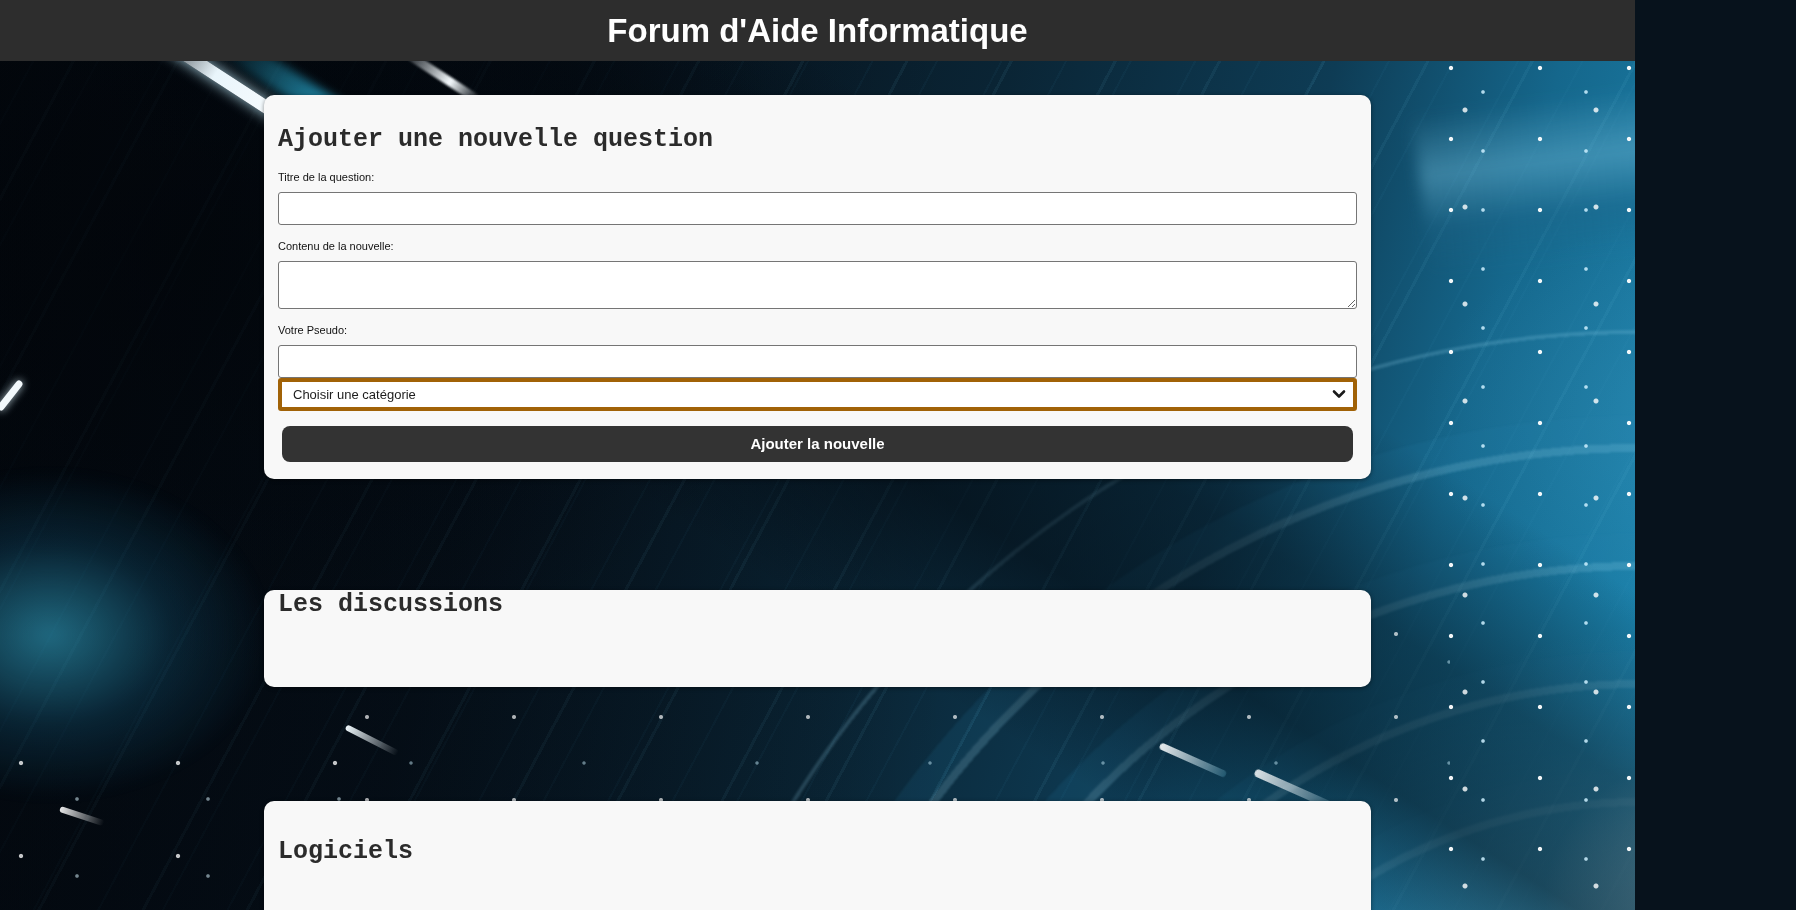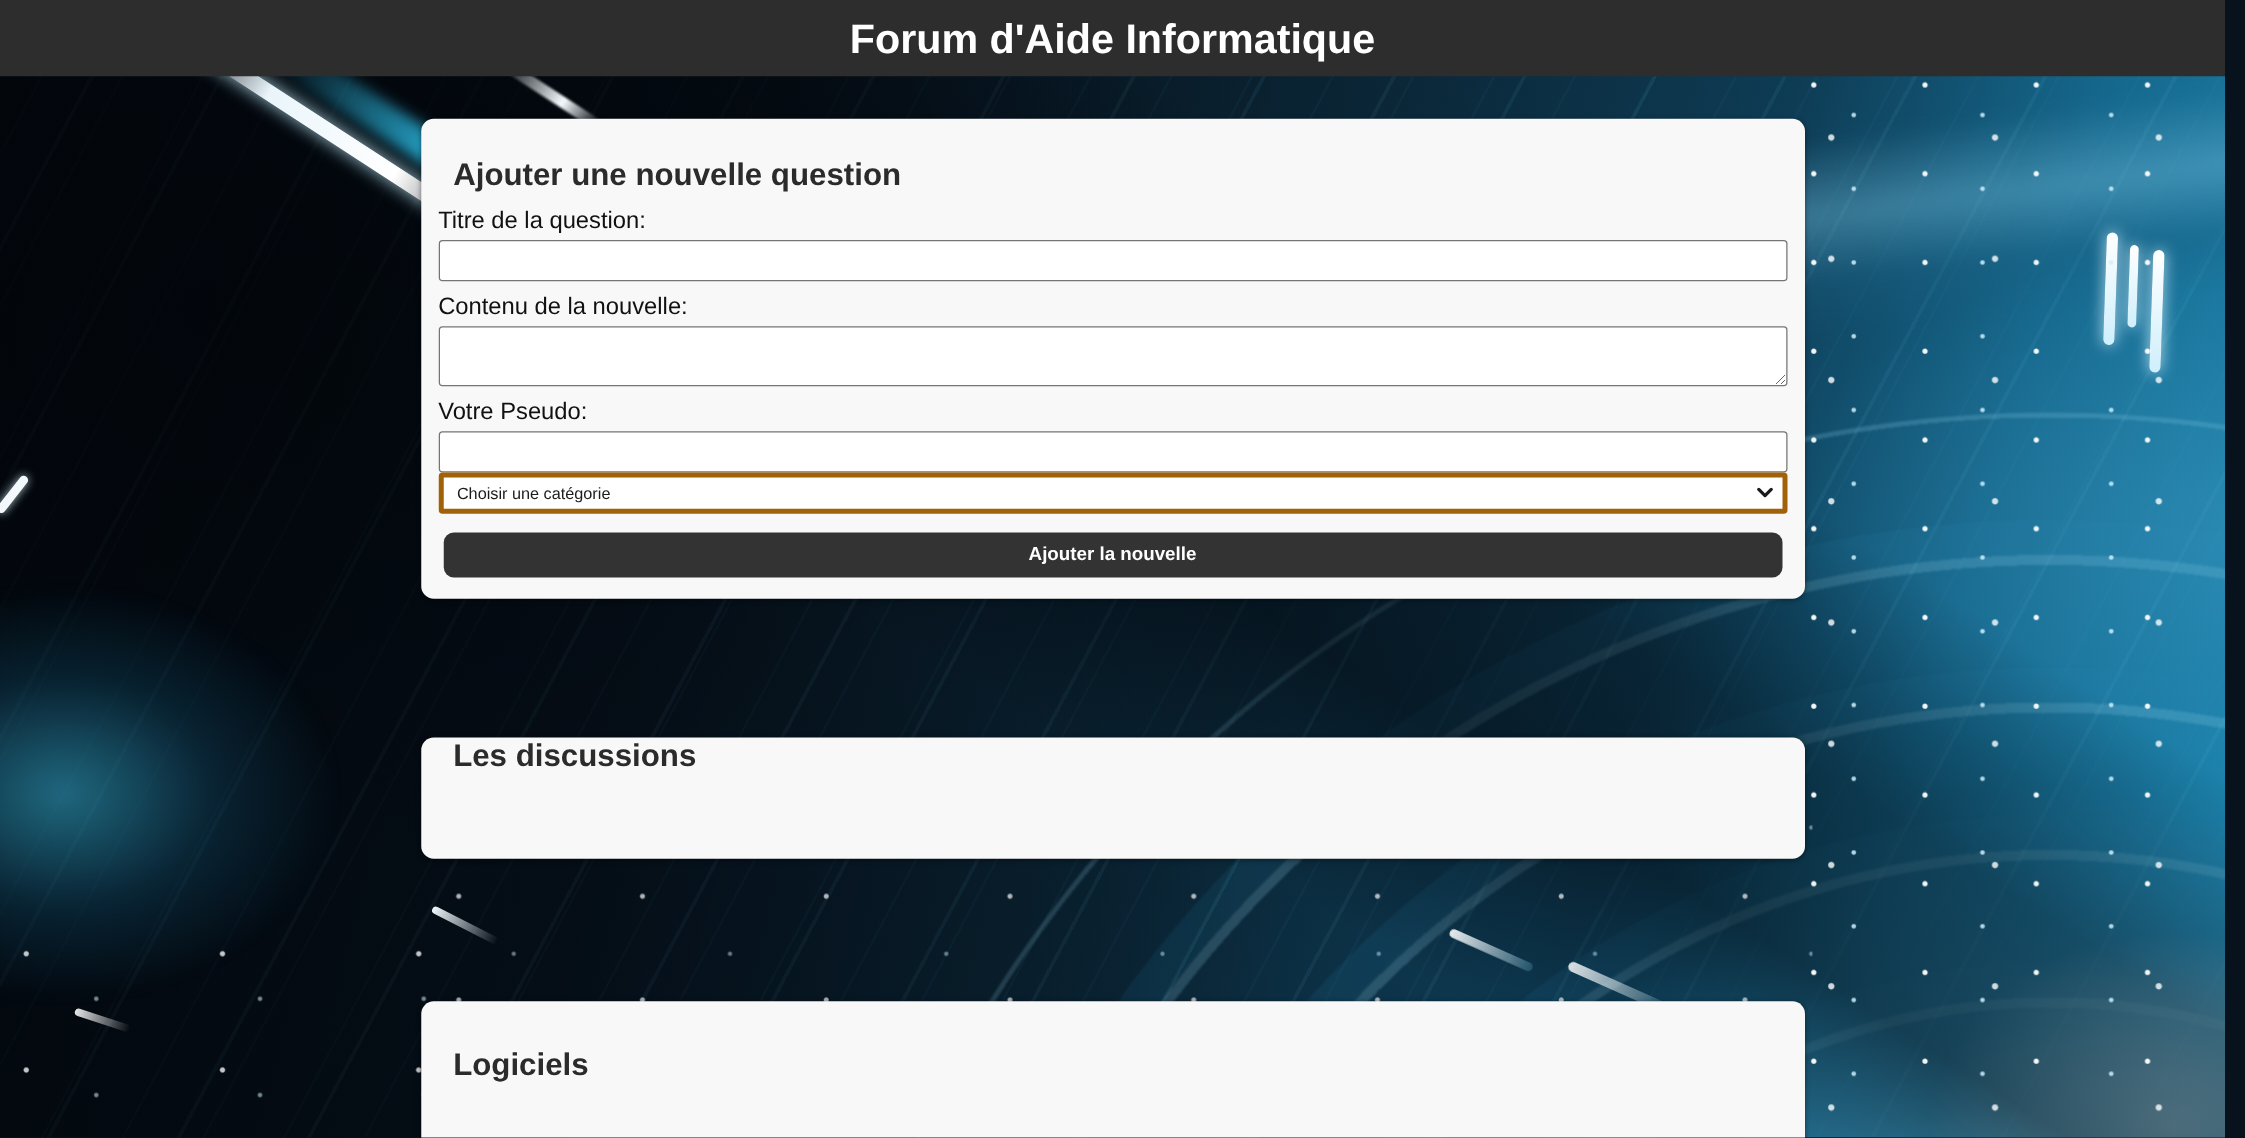--- a/index.html
+++ b/index.html
@@ -2,21 +2,21 @@
 <html><head>
 <meta charset="utf-8">
 <style>
   * { box-sizing: border-box; }
   html, body { margin: 0; padding: 0; }
   body {
     width: 1796px; height: 910px; overflow: hidden;
     font-family: "Liberation Sans", sans-serif;
     background: #07121c;
   }
-  .page { position: relative; width: 1780px; height: 910px; overflow: hidden; }
+  .page { position: relative; width: 1635px; height: 910px; overflow: hidden; }
 
   
   .bg {
     position: absolute; inset: 0; z-index: 0; overflow: hidden;
     background:
       linear-gradient(105deg, #04090f 0%, #06111b 32%, #0a2434 54%, #0e3c55 72%, #156documents88 82%, #1d89b4 100%);
     background:
       linear-gradient(105deg, #04090f 0%, #06111b 32%, #0a2434 54%, #0e3c55 72%, #15678c 84%, #1d89b4 100%);
   }
   .bg > div { position: absolute; }
@@ -132,26 +132,26 @@
   }
 
   
   main { position: relative; z-index: 1; }
   .card {
     width: 1107px; margin: 0 auto; background: #f8f8f8;
     border-radius: 10px; box-shadow: 0 1px 4px rgba(0,0,0,0.45);
   }
   .form-card { margin-top: 34px; padding: 0 14px 14px; }
   .card h2 {
-    margin: 12px; color: #2b2b2b; font-size: 25px; font-weight: bold; line-height: 1.22;
+    margin: 0; color: #2b2b2b; font-size: 25px; font-weight: bold; line-height: 1.22; font-family: Liberation Mono, monospace;
   }
   .form-card h2 { padding-top: 30px; margin-bottom: 5px; }
   .field-label {
     display: block; margin: 12px 0 6px; color: #111111;
-    font-size: 19px; line-height: 18px;
+    font-size: 11px; line-height: 18px;
   }
   .text-input {
     display: block; width: 100%; height: 33px;
     border: 1px solid #757575; border-radius: 3px; background: #ffffff;
     font-size: 15px; padding: 0 8px; font-family: inherit; color: #222;
   }
   .textarea-input {
     display: block; width: 100%; height: 48px;
     border: 1px solid #757575; border-radius: 3px; background: #ffffff;
     font-size: 15px; padding: 4px 8px; font-family: inherit; color: #222;

